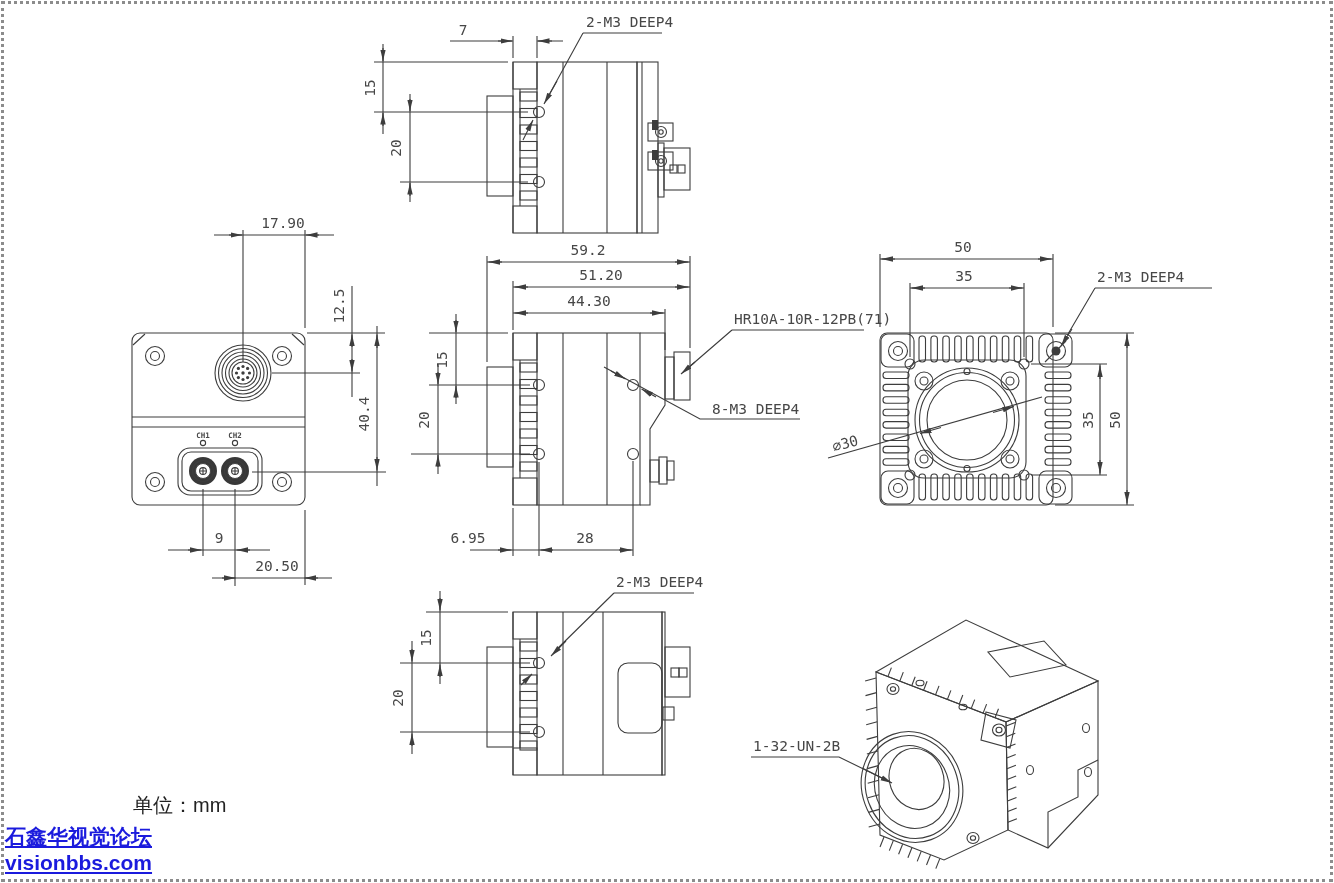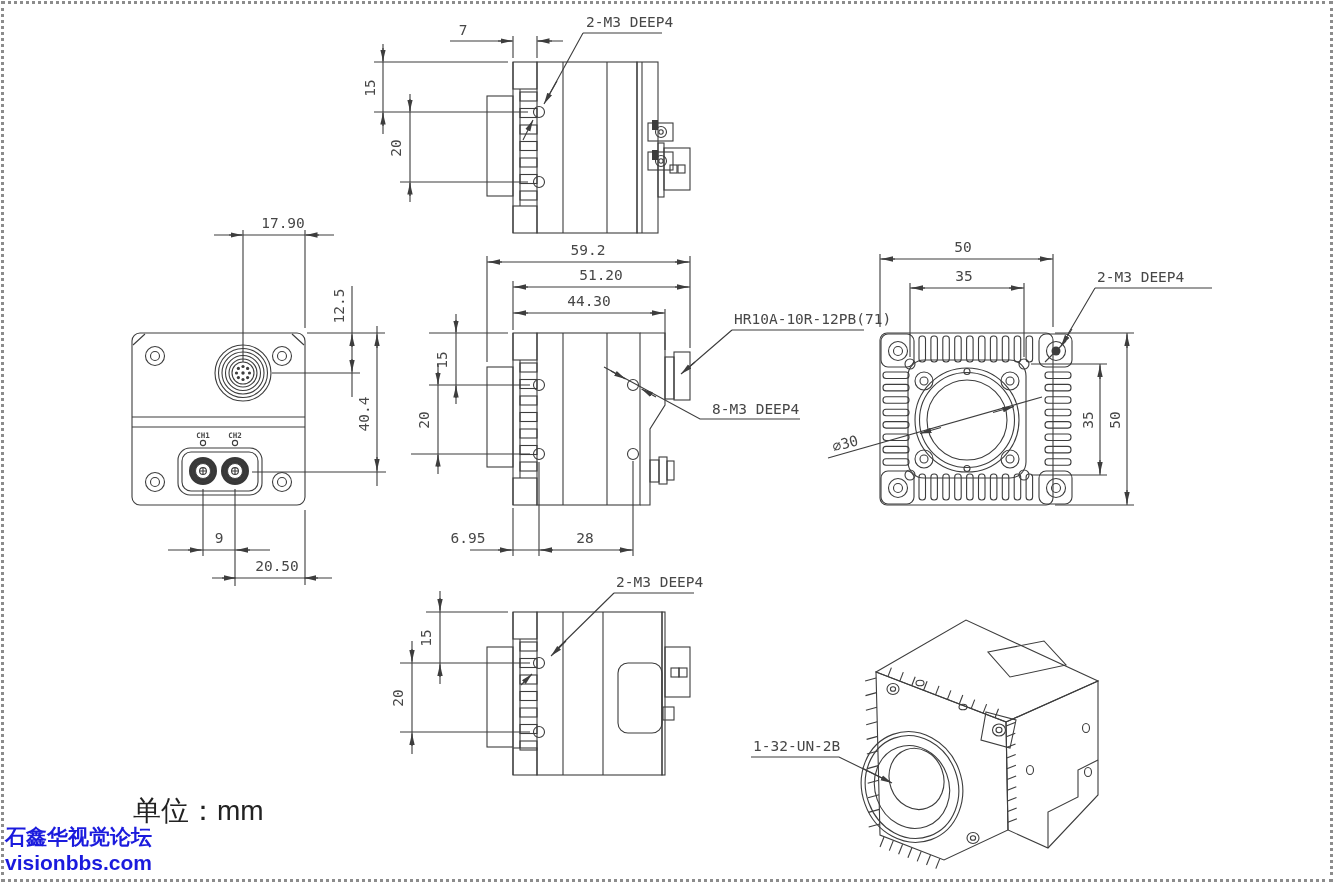--- a/index.html
+++ b/index.html
@@ -5,23 +5,23 @@
   html,body{margin:0;padding:0;background:#fff;width:1334px;height:883px;overflow:hidden;}
   #sheet{position:relative;width:1334px;height:883px;background:#fff;font-family:"Liberation Sans",sans-serif;}
   #border-frame{position:absolute;inset:1px;border:3.5px dotted #8c8c8c;pointer-events:none;}
   svg{position:absolute;left:0;top:0;}
   .ln{fill:none;stroke:#3d3d3d;stroke-width:1.1;stroke-linecap:butt;stroke-linejoin:miter;}
   .fl{fill:#3d3d3d;stroke:none;}
   text{fill:#474747;font-family:"DejaVu Sans Mono",monospace;}
   .dim{font-size:14.5px;}
   .mid{text-anchor:middle;}
   .tiny{font-size:7.5px;font-weight:bold;text-anchor:middle;}
-  #unit-label{position:absolute;left:133px;top:792px;font-size:28px;color:#222;font-family:"Liberation Sans",sans-serif;}
+  #unit-label{position:absolute;left:133px;top:792px;font-size:20px;color:#222;font-family:"Liberation Sans",sans-serif;}
   #watermark{position:absolute;left:5px;top:824px;font-size:21px;font-weight:bold;line-height:26px;
-             font-family:"Liberation Sans",sans-serif;}
+             font-family:"Liberation Sans",sans-serif;text-decoration:underline;}
 </style>
 </head>
 <body>
 
 <div id="sheet">
 <svg width="1334" height="883" viewBox="0 0 1334 883">
   <defs>
     <marker id="ah" viewBox="0 0 12 8" refX="11.5" refY="4" markerWidth="12" markerHeight="8" orient="auto" markerUnits="userSpaceOnUse">
       <path d="M11.5,4 L0,1.3 L0,6.7 Z" fill="#3d3d3d"></path>
     </marker>

